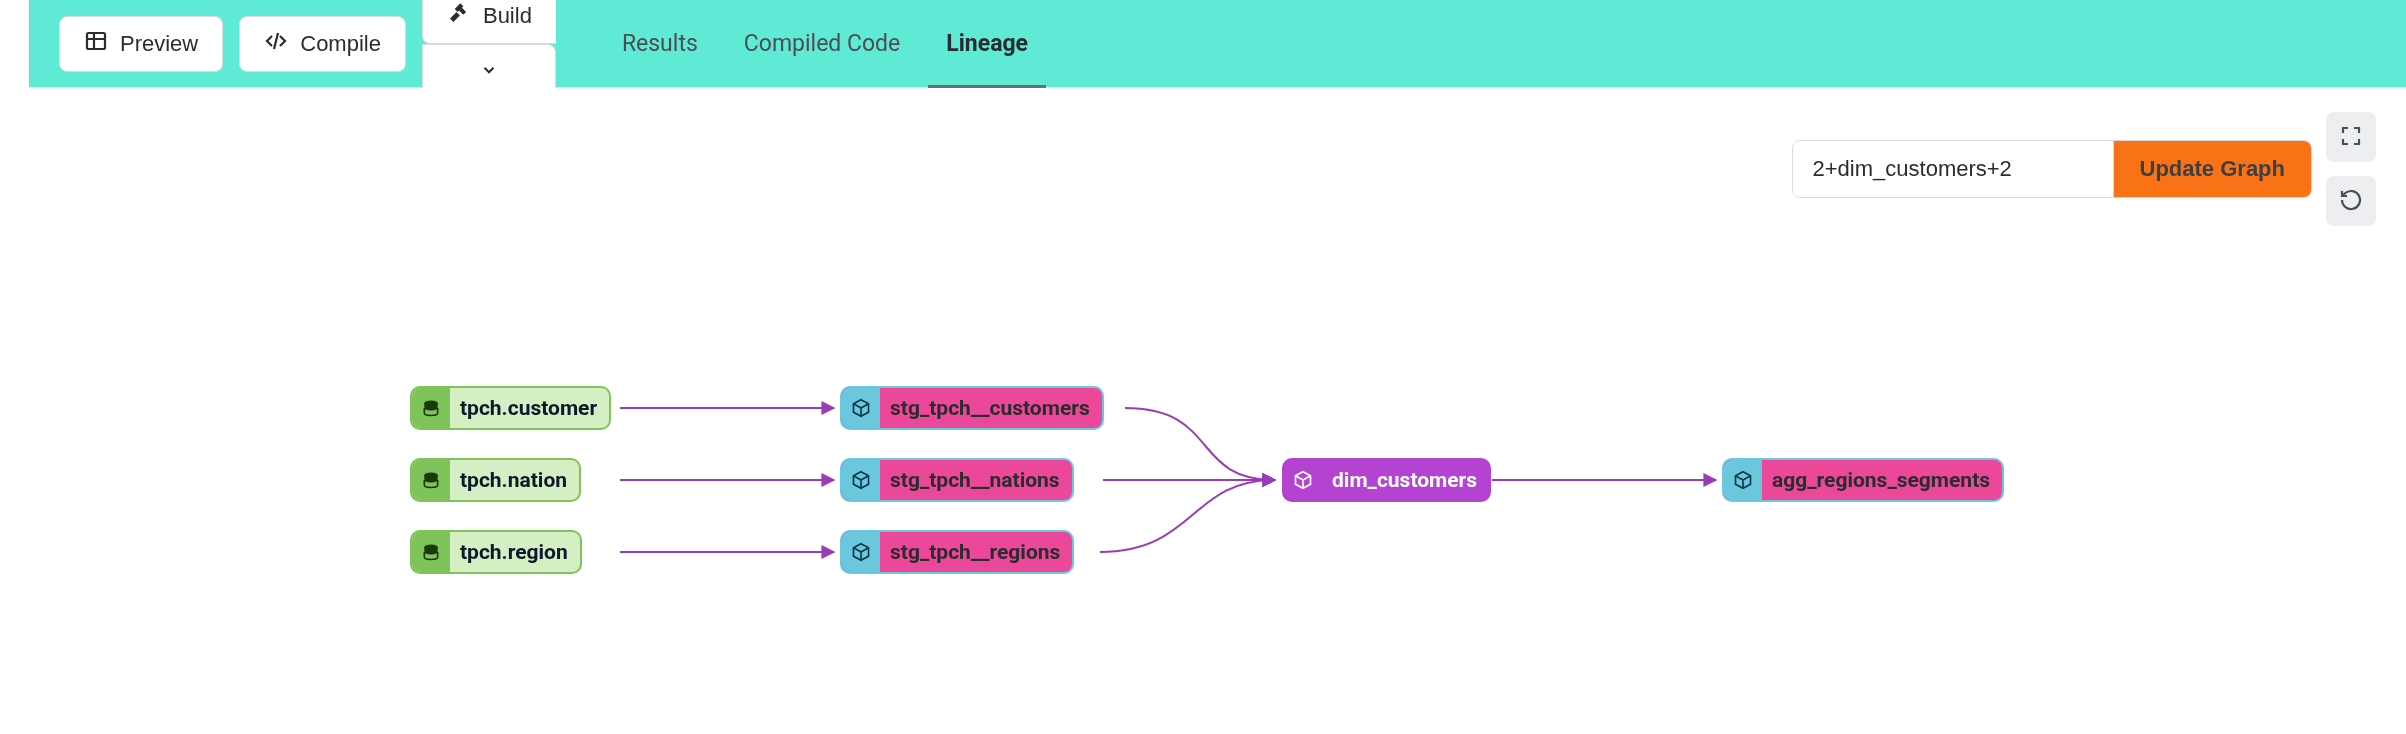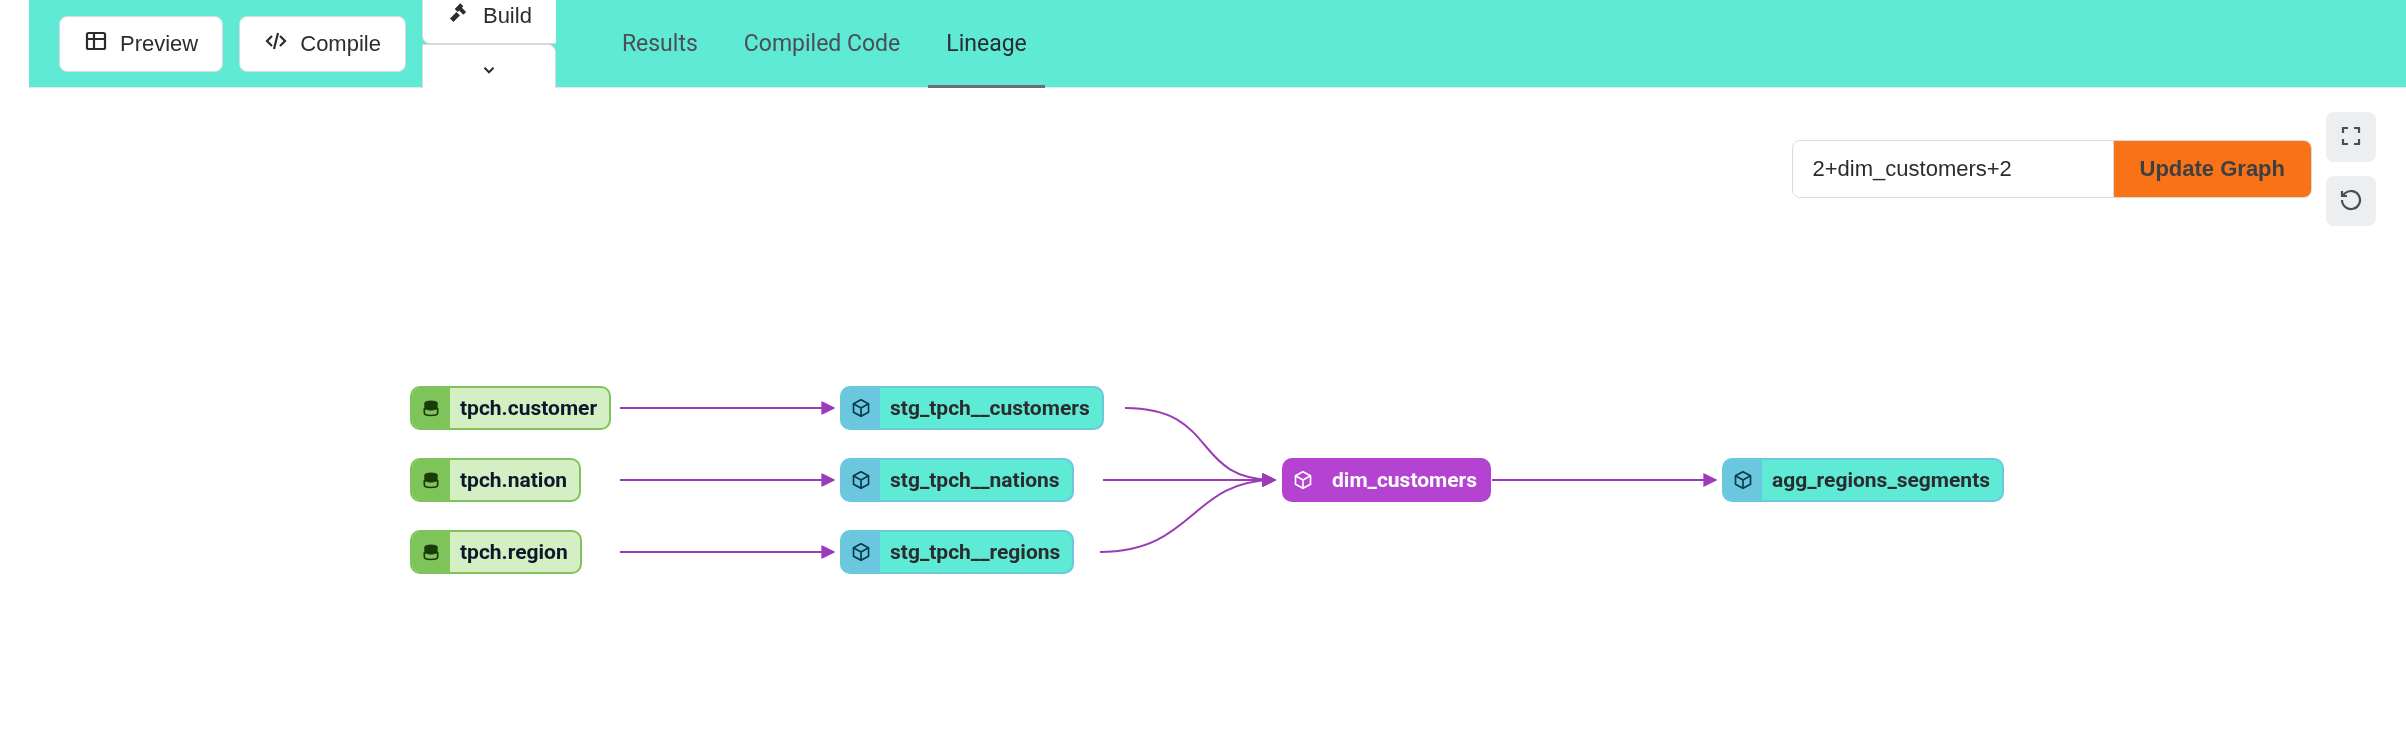--- a/index.html
+++ b/index.html
@@ -64,21 +64,21 @@
       display: flex;
       align-items: center;
       height: 100%;
       font-size: 23px;
       color: #4b4f55;
       cursor: pointer;
       position: relative;
     }
     .tab.active {
       color: #2a2c30;
-      font-weight: 400;
+      font-weight: 700;
       text-align: center;
     }
     .tab.active::after {
       content: "";
       position: absolute;
       left: -18px;
       right: -18px;
       bottom: -1px;
       height: 3px;
       background: #6b6e76;
@@ -166,21 +166,21 @@
     .node.source {
       background: #d4efc4;
       border-color: #7fc45a;
       color: #0f172a;
     }
     .node.source .icon-cell {
       background: #7fc45a;
       color: #1a3a0a;
     }
     .node.model {
-      background: #5eead4;
+      background: #ec4899;
       border-color: #6bc7de;
       color: #2a2c30;
     }
     .node.model .icon-cell {
       background: #6bc7de;
       color: #0a3a4a;
     }
     .node.focal {
       background: #b443d1;
       border-color: #b443d1;

